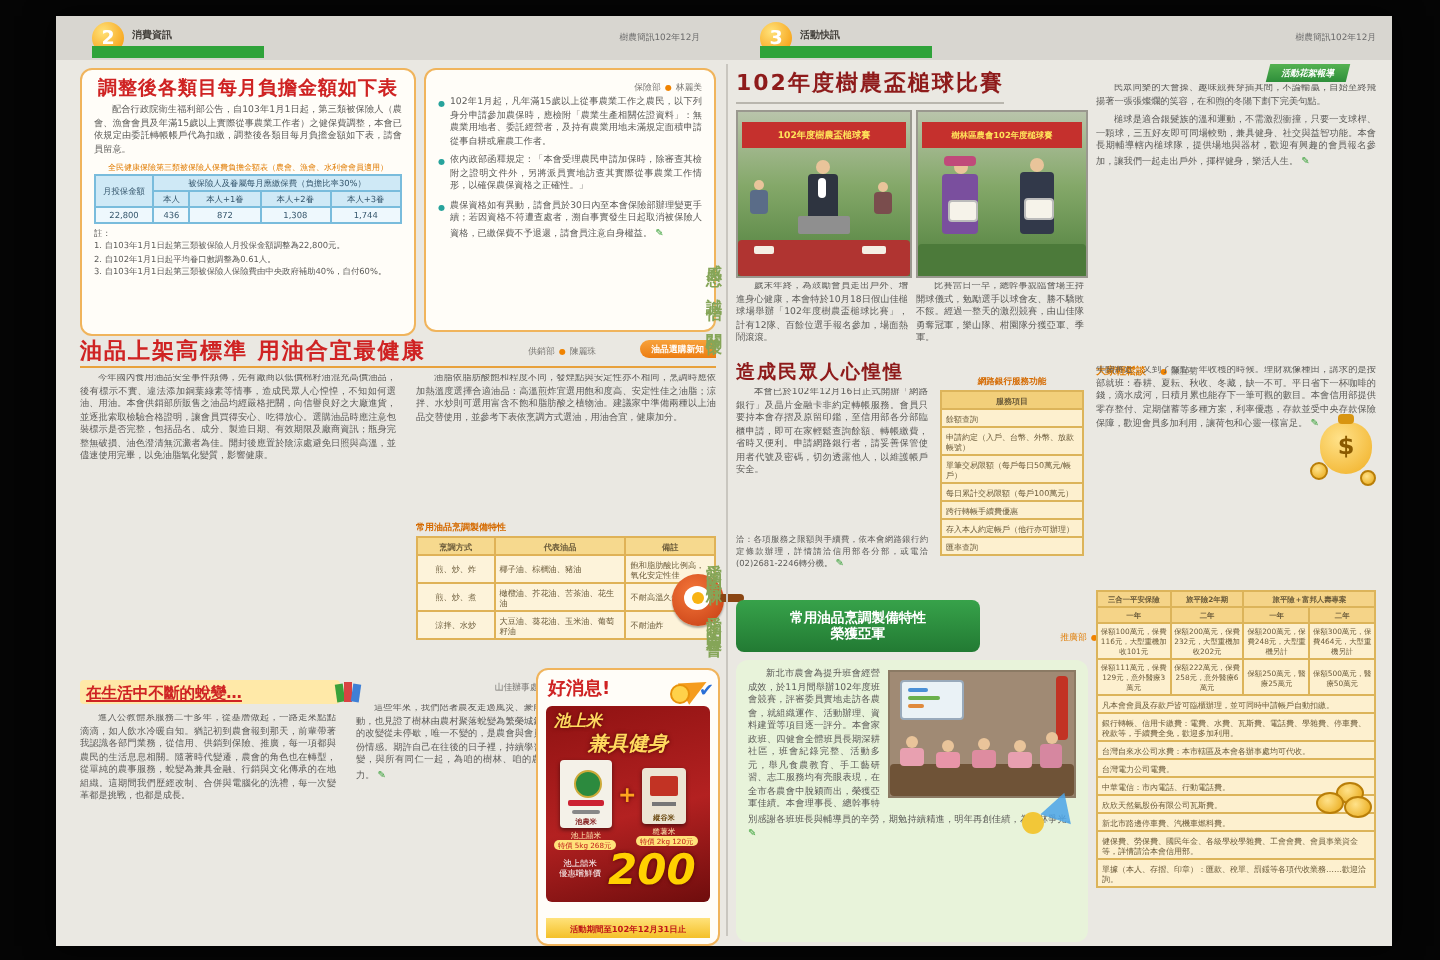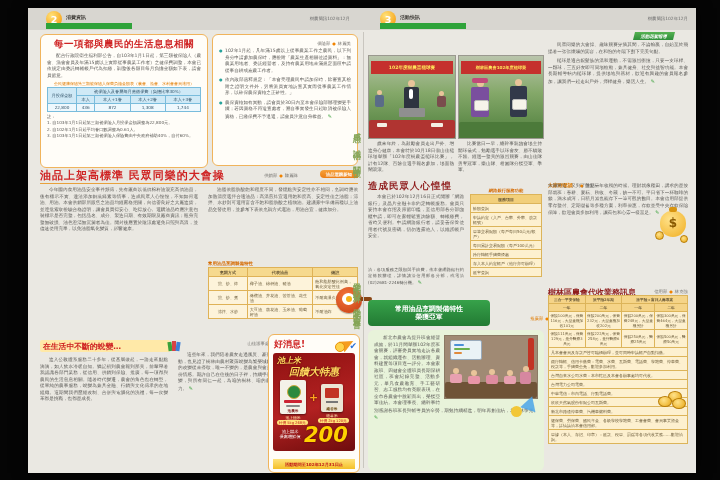--- a/index.html
+++ b/index.html
@@ -101,21 +101,21 @@
     <div class="pnum" style="left:18px;top:3px;">2</div>
     <div class="tab" style="left:38px;top:6px;">消費資訊</div>
     <div class="gbar" style="left:18px;top:15px;width:86px;"></div>
     <div class="issue" style="left:210px;top:8px;width:112px;">樹農簡訊102年12月</div>
     <div class="pnum" style="left:352px;top:3px;">3</div>
     <div class="tab" style="left:372px;top:6px;">活動快訊</div>
     <div class="gbar" style="left:352px;top:15px;width:86px;"></div>
     <div class="issue" style="left:548px;top:8px;width:112px;">樹農簡訊102年12月</div>
 
     <div class="box" style="left:12px;top:26px;width:168px;height:134px;padding:3px 6px;">
-      <div class="title-red" style="font-size:9.5px;text-align:center;letter-spacing:0.5px;">每一項都與農民的生活息息相關</div>
+      <div class="title-red" style="font-size:9.5px;text-align:center;letter-spacing:0.5px;">調整後各類目每月負擔金額如下表</div>
       <div class="t f45 indent" style="margin-top:2px;">配合行政院衛生福利部公告，自103年1月1日起，第三類被保險人（農會、漁會會員及年滿15歲以上實際從事農業工作者）之健保費調整，本會已依規定由委託轉帳帳戶代為扣繳，調整後各類目每月負擔金額如下表，請會員留意。</div>
       <div style="font-size:4px;color:#e07b00;text-align:center;margin-top:2px;">全民健康保險第三類被保險人保費負擔金額表（農會、漁會、水利會會員適用）</div>
       <table class="blue" style="margin-top:1px;">
         <tbody>
             <tr>
           <th rowspan="2" style="width:26px;">月投保金額</th>
           <th colspan="4">被保險人及眷屬每月應繳保費（負擔比率30%）</th>
         </tr>
         <tr>
           <th>本人</th>
@@ -145,21 +145,21 @@
         <span class="dept">保險部</span><span class="dot">●</span><span>林麗美</span>
       </div>
       <ul class="bullets t f45">
         <li><span class="bdot">●</span><span>102年1月起，凡年滿15歲以上從事農業工作之農民，以下列身分申請參加農保時，應檢附「農業生產相關佐證資料」：無農業用地者、委託經營者，及持有農業用地未滿規定面積申請從事自耕或雇農工作者。</span></li>
         <li><span class="bdot">●</span><span>依內政部函釋規定：「本會受理農民申請加保時，除審查其檢附之證明文件外，另將派員實地訪查其實際從事農業工作情形，以確保農保資格之正確性。」</span></li>
         <li><span class="bdot">●</span><span>農保資格如有異動，請會員於30日內至本會保險部辦理變更手續；若因資格不符遭查處者，溯自事實發生日起取消被保險人資格，已繳保費不予退還，請會員注意自身權益。</span><span class="endmark"> ✎</span></li>
       </ul>
     </div>
 
     <div class="abs" style="left:12px;top:160px;width:318px;height:166px;">
-      <div class="title-red" style="position:absolute;left:0;top:0;font-size:11px;letter-spacing:1px;">油品上架高標準 民眾同樂的大會操</div>
+      <div class="title-red" style="position:absolute;left:0;top:0;font-size:11px;letter-spacing:1px;">油品上架高標準 用油合宜最健康</div>
       <div class="byline" style="position:absolute;left:196px;top:5px;width:62px;text-align:right;">
         <span>供銷部</span><span class="dot">●</span><span>陳麗珠</span>
       </div>
       <div class="pill" style="right:0;top:2px;">油品選購新知</div>
       <div class="abs" style="left:0;top:15px;width:318px;height:1px;background:#e8a13c;"></div>
       <div class="t f45 indent abs" style="left:0;top:19px;width:158px;height:146px;overflow:hidden;">今年國內食用油品安全事件頻傳，先有廠商以低價棉籽油混充高價油品，後有標示不實、違法添加銅葉綠素等情事，造成民眾人心惶惶，不知如何選油、用油。本會供銷部所販售之油品均經嚴格把關，向信譽良好之大廠進貨，並逐批索取檢驗合格證明，讓會員買得安心、吃得放心。選購油品時應注意包裝標示是否完整，包括品名、成分、製造日期、有效期限及廠商資訊；瓶身完整無破損、油色澄清無沉澱者為佳。開封後應置於陰涼處避免日照與高溫，並儘速使用完畢，以免油脂氧化變質，影響健康。</div>
       <div class="t f45 indent abs" style="left:168px;top:19px;width:150px;height:72px;overflow:hidden;">油脂依脂肪酸飽和程度不同，發煙點與安定性亦不相同，烹調時應依加熱溫度選擇合適油品：高溫煎炸宜選用飽和度高、安定性佳之油脂；涼拌、水炒則可選用富含不飽和脂肪酸之植物油。建議家中準備兩種以上油品交替使用，並參考下表依烹調方式選油，用油合宜，健康加分。</div>
       <div class="abs" style="left:168px;top:93px;width:150px;">
         <div style="font-size:4.5px;font-weight:bold;color:#d56a00;">常用油品烹調製備特性</div>
         <table class="orangeT" style="margin-top:1px;">
@@ -189,21 +189,21 @@
         <div class="pan" style="right:-4px;top:26px;">
           <div class="egg"></div>
             <div class="yolk"></div>
             <div class="handle"></div>
         </div>
       </div>
     </div>
 
     <div class="abs" style="left:12px;top:330px;width:252px;height:133px;">
       <div class="titlebar" style="left:0;top:2px;width:124px;height:12px;">
-        <span class="title-red" style="font-size:7.8px;">在生活中不斷的蛻變…</span>
+        <span class="title-red" style="font-size:7.8px;text-decoration:underline;">在生活中不斷的蛻變…</span>
       </div>
       <div class="abs" style="left:128px;top:1px;width:14px;height:13px;">
         <div class="abs" style="left:0;top:3px;width:4px;height:9px;background:#3aa13a;transform:rotate(-8deg);"></div>
         <div class="abs" style="left:4px;top:2px;width:4px;height:10px;background:#d84343;"></div>
         <div class="abs" style="left:8px;top:3px;width:4px;height:9px;background:#3e7fd6;transform:rotate(8deg);"></div>
       </div>
       <div class="t f45 indent abs" style="left:0;top:19px;width:128px;height:112px;overflow:hidden;">進入公教體系服務二十多年，從基層做起，一路走來點點滴滴，如人飲水冷暖自知。猶記初到農會報到那天，前輩帶著我認識各部門業務，從信用、供銷到保險、推廣，每一項都與農民的生活息息相關。隨著時代變遷，農會的角色也在轉型，從單純的農事服務，蛻變為兼具金融、行銷與文化傳承的在地組織。這期間我們歷經改制、合併與電腦化的洗禮，每一次變革都是挑戰，也都是成長。</div>
       <div class="byline" style="position:absolute;left:138px;top:3px;width:112px;text-align:right;">
         <span>山佳辦事處</span><span class="dot">●</span><span>賴美鳳</span>
       </div>
@@ -214,21 +214,21 @@
 
     <div class="box" style="left:240px;top:326px;width:92px;height:139px;border-width:1.5px;">
       <div class="title-red" style="position:absolute;left:5px;top:3px;font-size:9px;">好消息!</div>
       <div class="abs" style="right:2px;top:1px;width:22px;height:16px;">
         <div class="megacone" style="left:6px;top:2px;"></div>
         <div class="megaball" style="left:0;top:6px;"></div>
         <div class="check" style="right:0;top:5px;">✔</div>
       </div>
       <div class="adpanel" style="left:4px;top:18px;width:82px;height:98px;">
         <div class="goldtxt" style="position:absolute;left:4px;top:2px;font-size:8px;">池上米</div>
-        <div class="goldtxt" style="position:absolute;left:0;top:12px;width:82px;text-align:center;font-size:10px;">回饋大特惠</div>
+        <div class="goldtxt" style="position:absolute;left:0;top:12px;width:82px;text-align:center;font-size:10px;">兼具健身</div>
         <div class="bag" style="left:7px;top:27px;width:26px;height:34px;background:#f4f1e8;">
           <div class="abs" style="left:7px;top:5px;width:12px;height:12px;border-radius:50%;background:#2c8a3e;border:1px solid #cdaa3a;"></div>
           <div class="abs" style="left:4px;top:20px;width:18px;height:3px;background:#c23;border-radius:1px;"></div>
           <div class="abs" style="left:6px;top:25px;width:14px;height:2px;background:#888;border-radius:1px;"></div>
           <div style="position:absolute;left:0;bottom:1px;width:26px;text-align:center;font-size:3.6px;color:#8a2a2a;font-weight:bold;">池農米</div>
         </div>
         <div class="goldtxt" style="position:absolute;left:36px;top:38px;font-size:11px;font-style:normal;color:#ffa51e;">+</div>
         <div class="bag" style="left:48px;top:31px;width:22px;height:28px;background:#ece5d4;">
           <div class="abs" style="left:4px;top:4px;width:14px;height:10px;background:#c23324;border-radius:1px;"></div>
           <div class="abs" style="left:5px;top:17px;width:12px;height:2px;background:#777;"></div>
@@ -246,20 +246,21 @@
           <span class="goldtxt" style="font-size:21px;color:#ffd100;">200</span>
         </div>
       </div>
       <div class="strip" style="left:4px;bottom:3px;width:82px;height:10px;">活動期間至102年12月31日止</div>
     </div>
 
     <div class="divline" style="left:335px;top:24px;height:436px;"></div>
     <div class="vert" style="left:322px;top:118px;height:180px;">感恩．誠信．關懷</div>
     <div class="vert" style="left:322px;top:268px;height:190px;">愛咱的樹林．愛咱的農會</div>
 
+    <div class="title-maroon" style="position:absolute;left:340px;top:26px;font-size:11px;letter-spacing:1px;border-bottom:1px solid #b9b6ae;padding-bottom:2px;">102年度樹農盃槌球比賽</div>
     <div class="tag-green" style="left:606px;top:24px;">活動花絮報導</div>
 
     <div class="photo" style="left:340px;top:47px;width:86px;height:82px;">
       <div class="ph-banner">102年度樹農盃槌球賽</div>
       <div class="head" style="left:39px;top:24px;width:7px;height:7px;"></div>
       <div class="bodyrect" style="left:35px;top:31px;width:15px;height:24px;background:#2e3440;"></div>
       <div class="bodyrect" style="left:40px;top:33px;width:4px;height:10px;background:#fff;"></div>
       <div class="bodyrect" style="left:30px;top:52px;width:26px;height:9px;background:#8f8f8f;border-radius:1px;"></div>
       <div class="bodyrect" style="left:0;top:64px;width:86px;height:18px;background:#b03431;"></div>
       <div class="bodyrect" style="left:8px;top:67px;width:10px;height:4px;background:#f4efe4;border-radius:1px;"></div>
@@ -365,26 +366,20 @@
         <div class="head" style="left:78px;top:30px;width:6px;height:6px;"></div>
         <div class="bodyrect" style="left:75px;top:36px;width:11px;height:12px;background:#d687a0;border-radius:2px;"></div>
       </div>
       <div class="deco-tri" style="right:6px;top:66px;"></div>
       <div class="deco-circ" style="right:22px;top:76px;"></div>
       <div class="t f45 indent">
         <span>新北市農會為提升班會經營成效，於11月間舉辦102年度班會競賽，評審委員實地走訪各農會，就組織運作、活動辦理、資料建置等項目逐一評分。本會家政班、四健會全體班員長期深耕社區，班會紀錄完整、活動多元，舉凡食農教育、手工藝研習、志工服務均有亮眼表現，在全市各農會中脫穎而出，榮獲亞軍佳績。本會理事長、總幹事特別感謝各班班長與輔導員的辛勞，期勉持續精進，明年再創佳績，為樹林爭光。</span><span class="endmark"> ✎</span>
       </div>
     </div>
 
-    <div class="abs" style="left:520px;top:272px;width:140px;height:14px;">
-      <span class="title-maroon" style="font-size:8px;">樹林區農會代收業務訊息</span>
-      <span class="byline" style="position:absolute;right:0;bottom:0;">
-        <span>信用部</span><span class="dot">●</span><span>林克強</span>
-      </span>
-    </div>
     <div class="abs" style="left:520px;top:287px;width:140px;height:176px;">
       <table class="colT">
         <tbody>
             <tr>
           <th>三合一平安保險</th>
           <th>旅平險2年期</th>
           <th colspan="2">旅平險＋富邦人壽專案</th>
         </tr>
         <tr>
           <th>一年</th>

